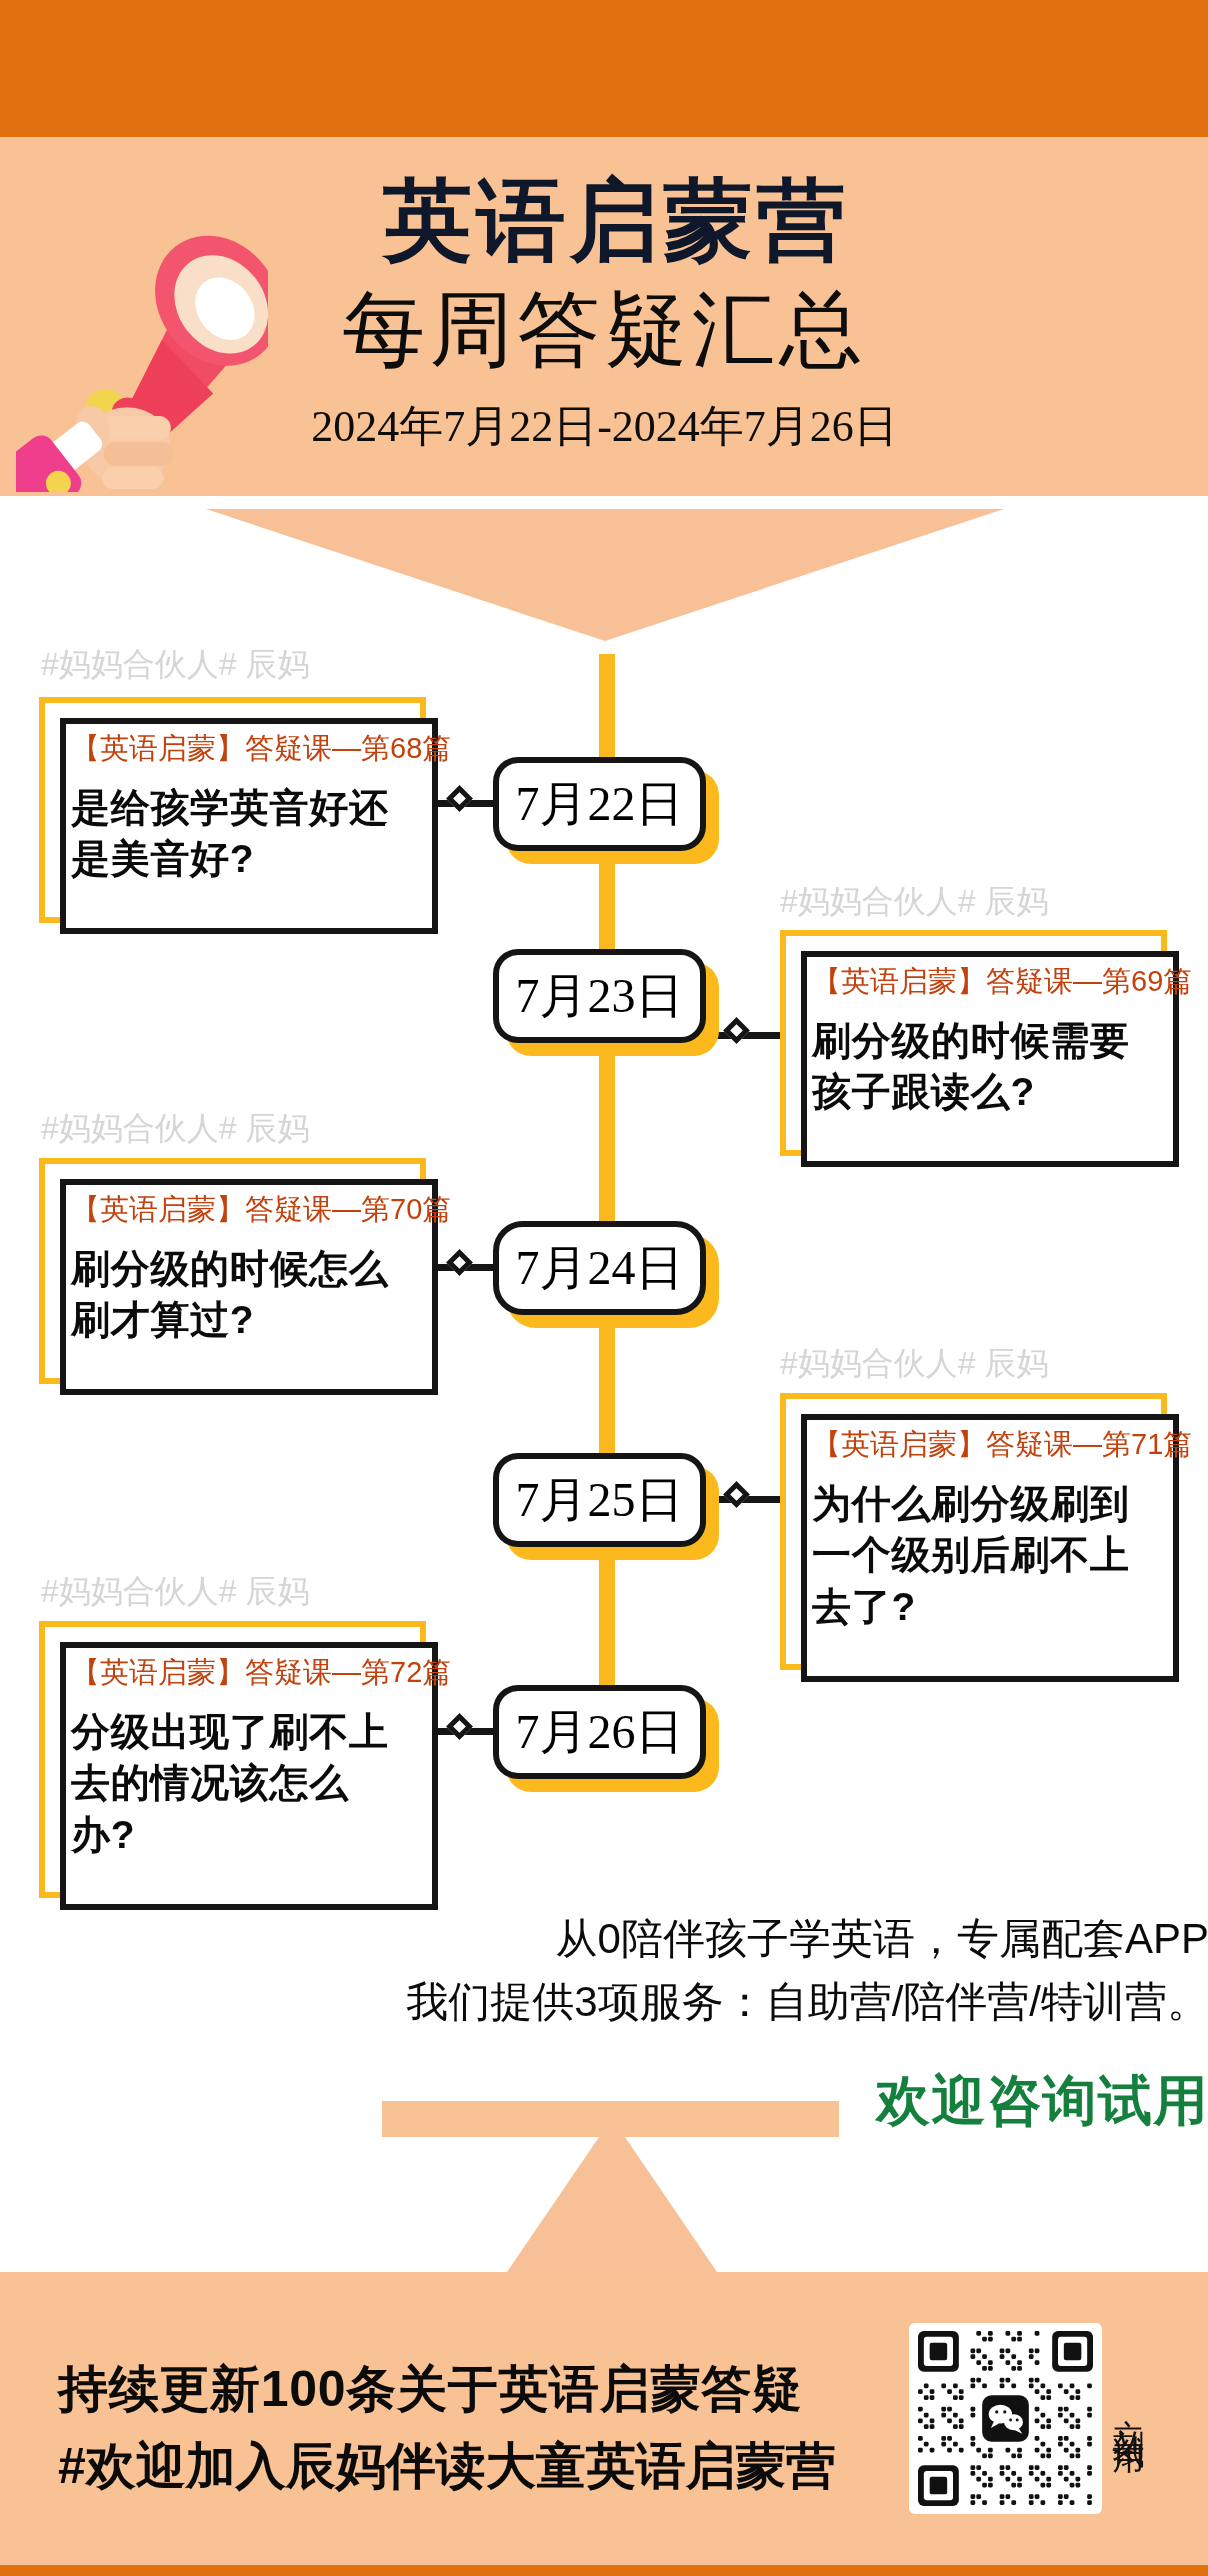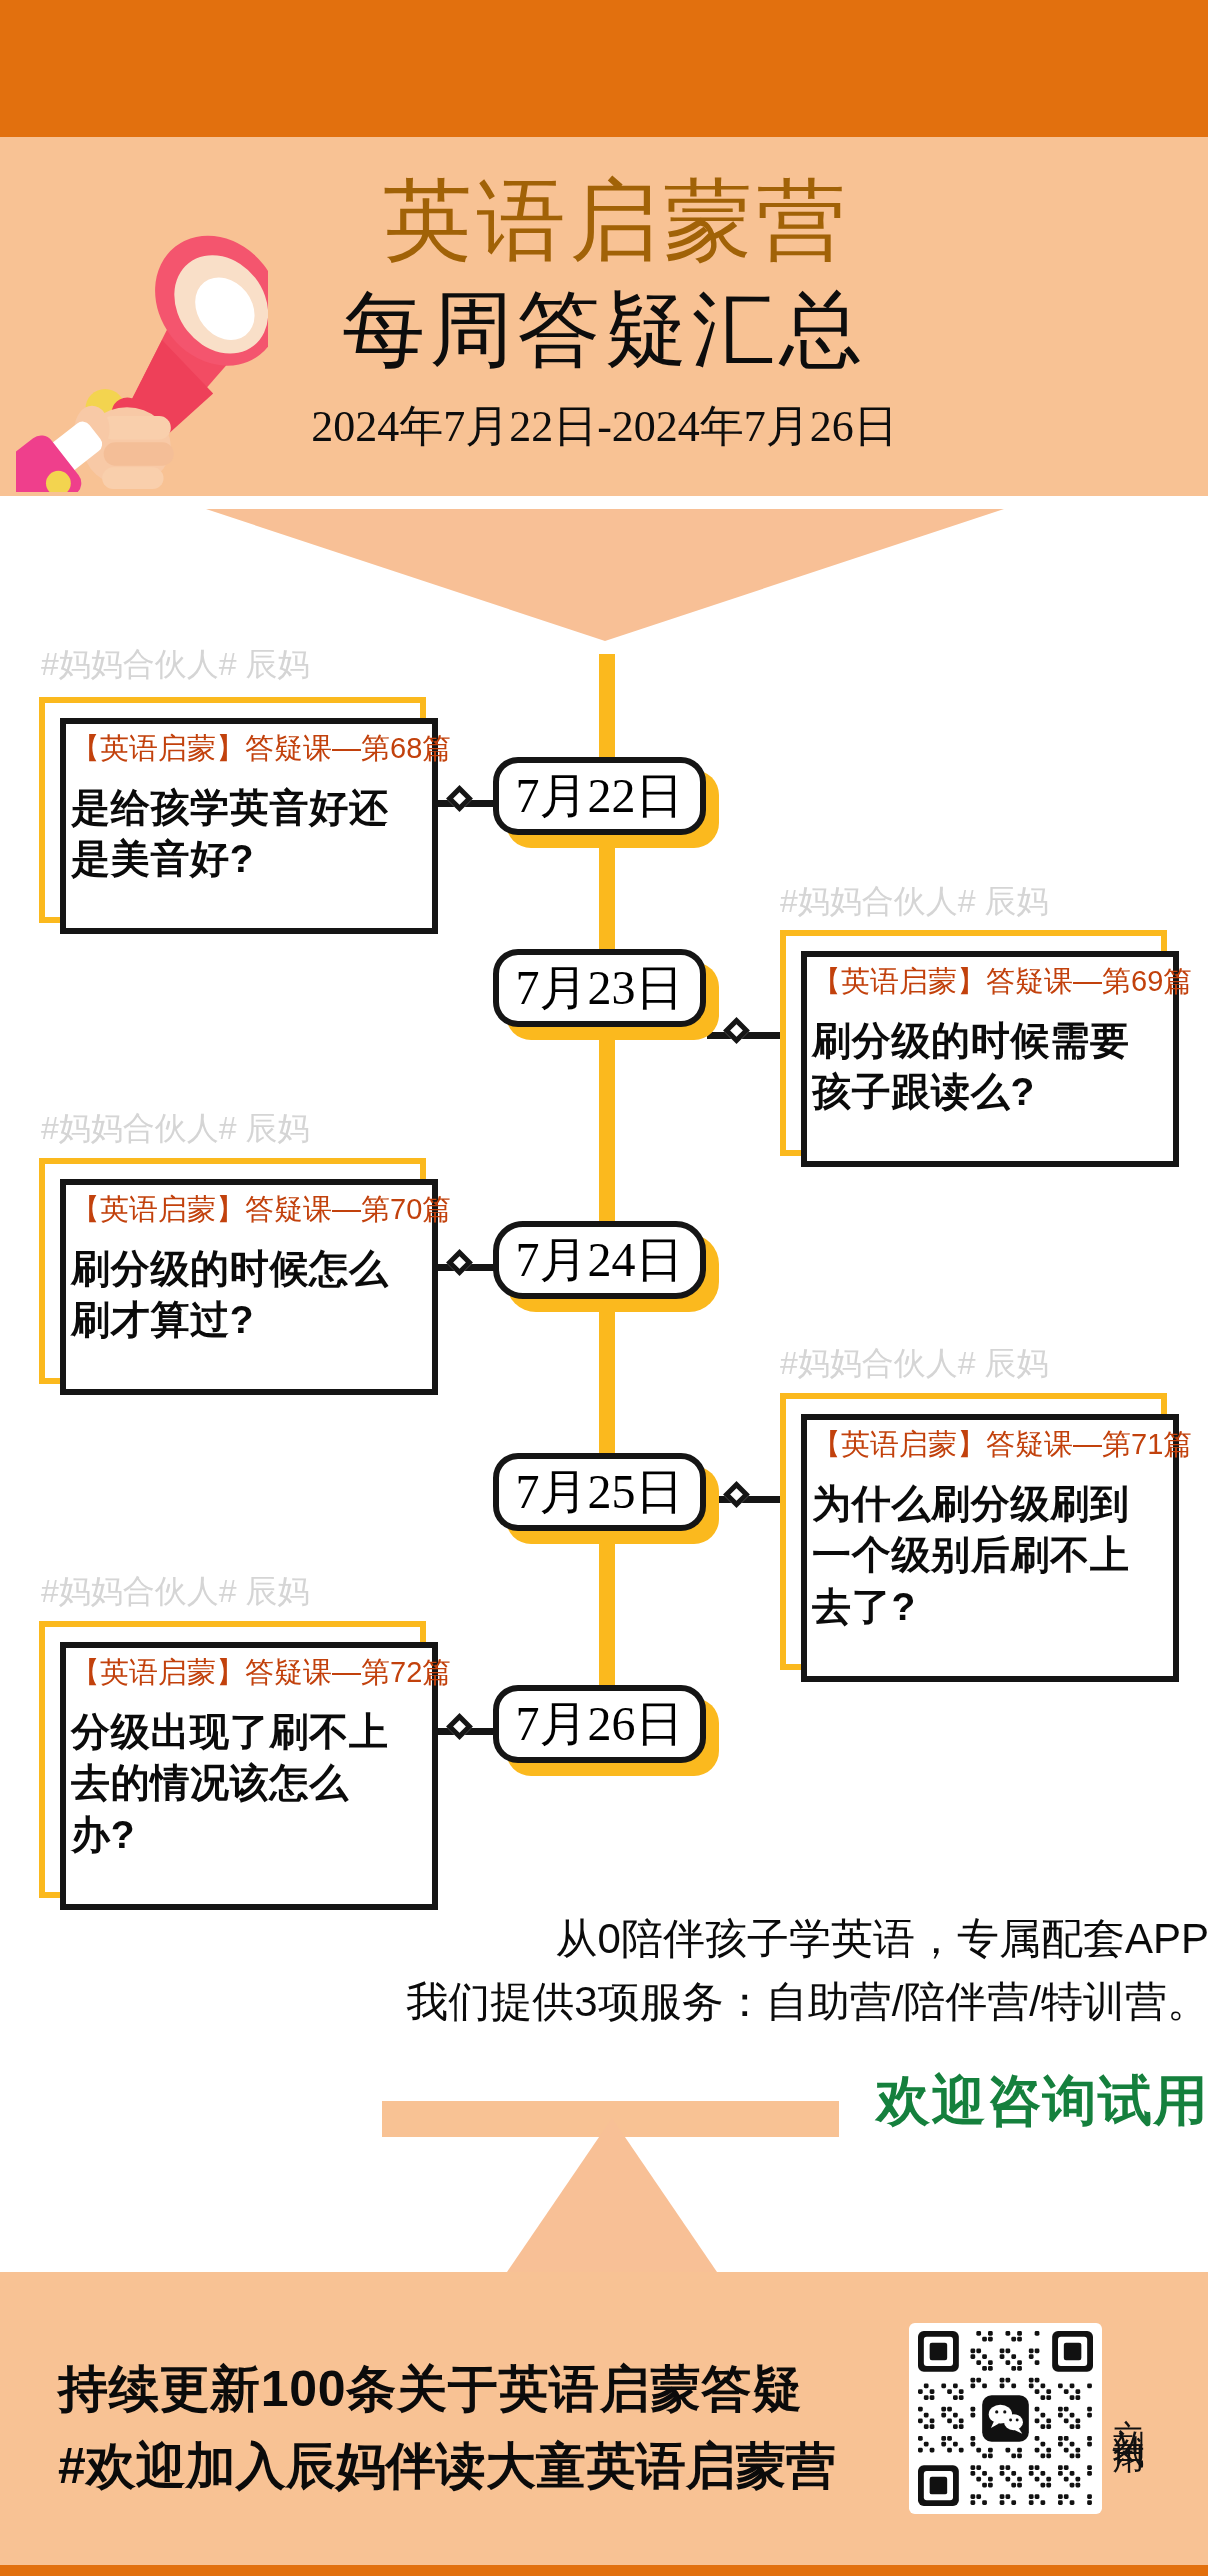--- a/index.html
+++ b/index.html
@@ -11,34 +11,34 @@
   body{font-family:"Liberation Sans","DejaVu Sans",sans-serif;color:var(--ink,#151515);}
   .poster{position:relative;width:1209px;height:2576px;overflow:hidden;background:#fff;}
 
   .abs{position:absolute;}
 
   
   .top-bar{left:0;top:0;width:1209px;height:137px;background:var(--orange,#E2700E);}
   .header-bg{left:0;top:137px;width:1209px;height:359px;background:var(--peach,#F8C294);}
   .megaphone{left:16px;top:178px;width:252px;height:314px;}
   .page-title{left:0;right:0;top:172px;text-align:center;font-size:89px;line-height:1.1;
-              font-weight:400;letter-spacing:4.4px;color:#a16207;padding-left:24px;}
+              font-weight:700;letter-spacing:4.4px;color:#0f172a;padding-left:24px;}
   .page-subtitle{left:0;right:0;top:283px;text-align:center;font-size:83px;line-height:1.15;
                  font-family:"Liberation Serif","DejaVu Serif",serif;font-weight:400;
                  letter-spacing:4.4px;color:#0d0d0d;}
   .date-range{left:0;right:0;top:403px;text-align:center;font-size:44px;line-height:1.1;
               font-family:"Liberation Serif","DejaVu Serif",serif;color:#0d0d0d;}
 
   
   .funnel{left:206px;top:509px;width:0;height:0;
           border-left:399px solid transparent;border-right:399px solid transparent;
           border-top:132px solid var(--peach-light,#F8C096);}
   .tl-line{left:599px;top:654px;width:16px;height:1031px;background:var(--yellow,#FBB91E);z-index:1;}
 
-  .date-node{left:493px;width:213px;height:78px;background:#fff;border:6.6px solid var(--ink,#151515);
+  .date-node{left:493px;width:213px;height:94px;background:#fff;border:6.6px solid var(--ink,#151515);
              border-radius:25px;box-shadow:13px 13px 0 var(--yellow,#FBB91E);z-index:3;
              display:flex;align-items:center;justify-content:center;}
   .date-node span{font-family:"Liberation Serif","DejaVu Serif",serif;font-size:48px;color:#000;}
 
   .watermark{font-size:32px;line-height:1;color:var(--watermark,#D5D5D5);z-index:0;white-space:nowrap;}
 
   .qa-card{width:387px;background:#fff;border:6.6px solid var(--yellow,#FBB91E);
            padding:28px 26px 32px 26px;z-index:2;}
   .qa-card::after{content:"";position:absolute;top:14.6px;left:14.6px;right:-17.5px;bottom:-17.5px;
                   border:6.6px solid var(--ink,#151515);background:#fff;z-index:-1;}

